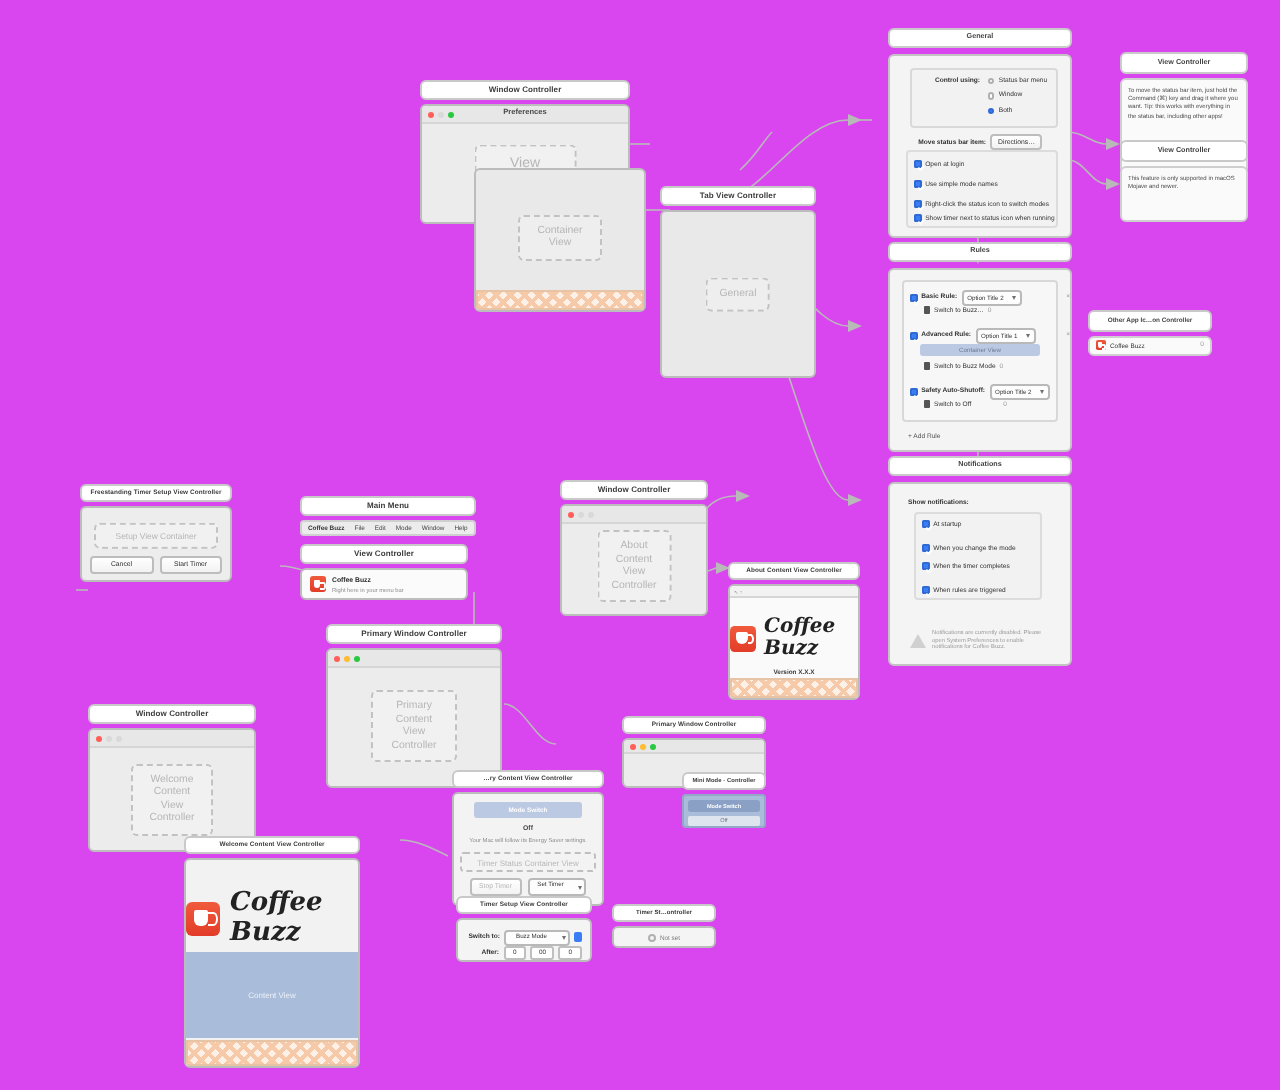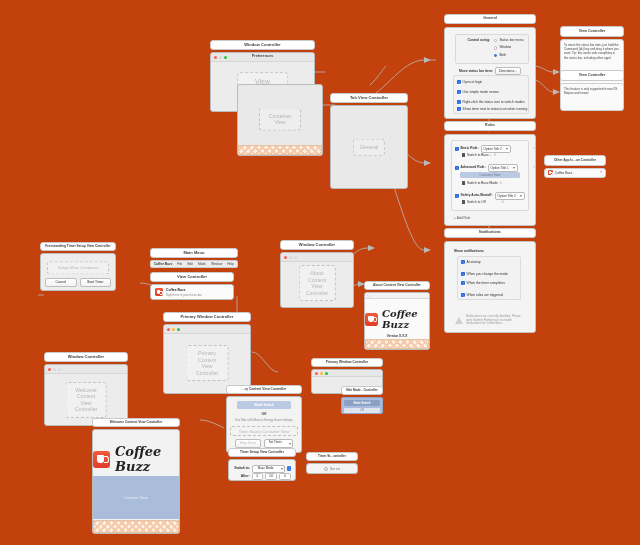--- a/index.html
+++ b/index.html
@@ -3,21 +3,21 @@
 <meta charset="utf-8">
 <style>
   * { box-sizing: border-box; margin:0; padding:0; }
   html,body { width:640px; height:545px; overflow:hidden; }
   body {
     font-family: "Liberation Sans", sans-serif;
     background:#f1f1f1;
     position:relative;
     -webkit-font-smoothing:antialiased;
   }
-  .canvas { position:absolute; inset:0; background:#c2410c; }
+  .canvas { position:absolute; inset:0; background:#d946ef; }
 
   
   .scene { position:absolute; }
   .title-bar {
     background:#fff; border:1px solid #c9c9c9; border-radius:3px;
     font-size:4.0px; letter-spacing:.05px; color:#3a3a3a; text-align:center;
     padding:2px 2px; font-weight:700; line-height:1;
     white-space:nowrap; overflow:hidden;
   }
   .win {

